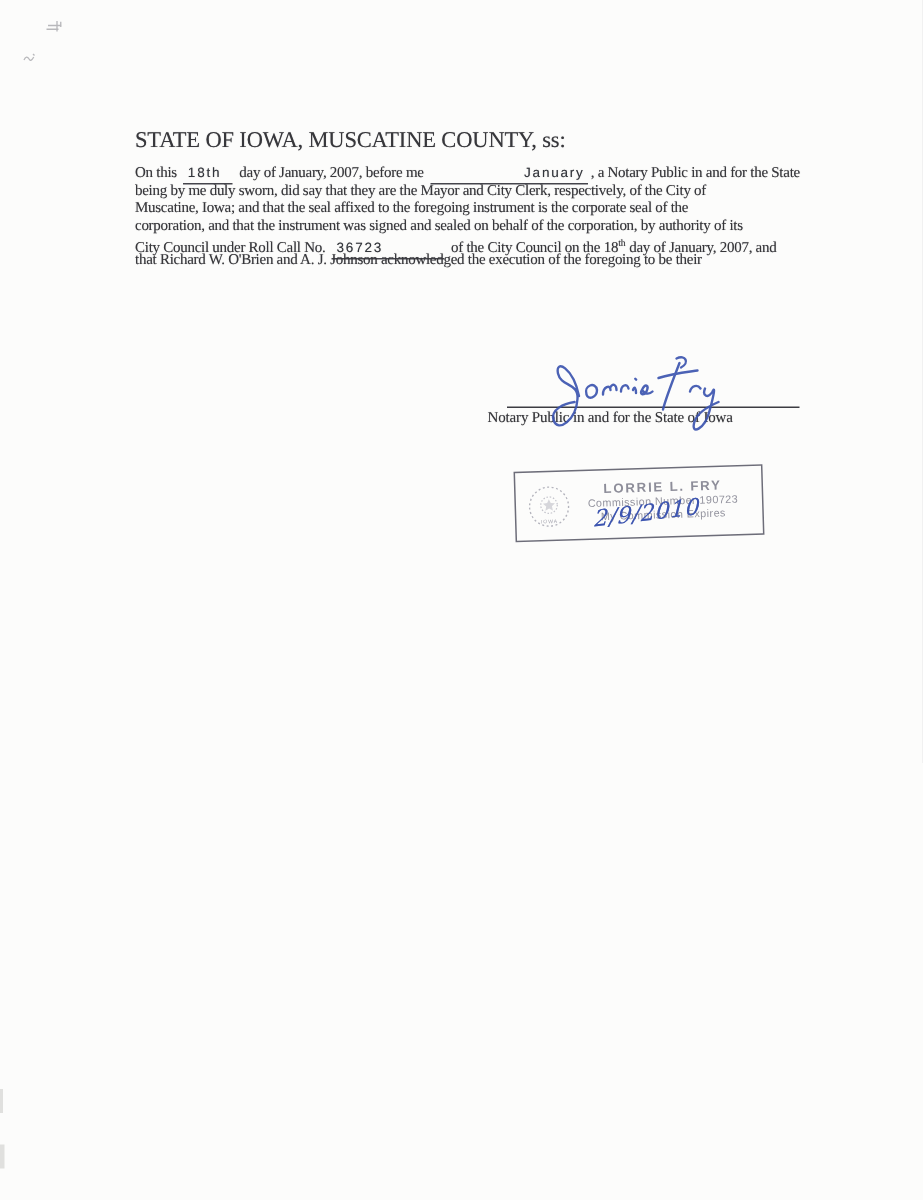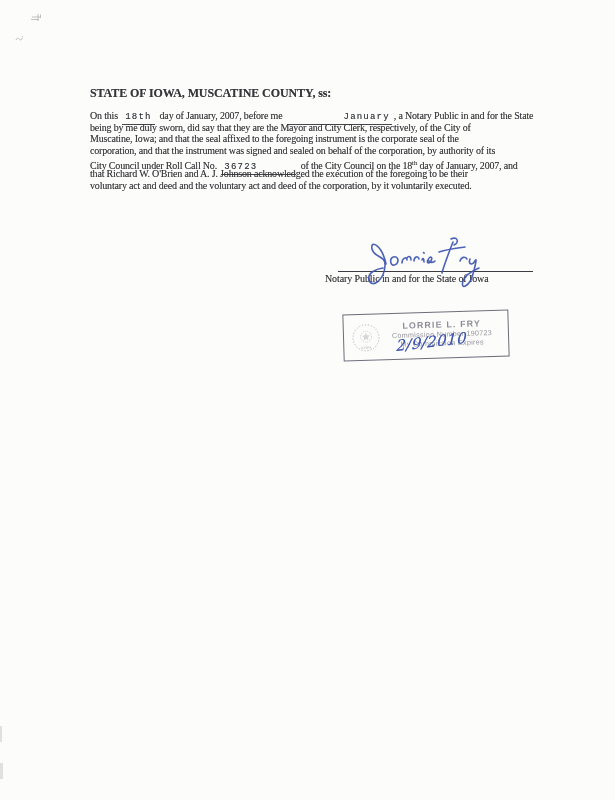--- a/index.html
+++ b/index.html
@@ -12,36 +12,35 @@
   .page{
     position:relative;
     width:615px;height:800px;
     background:#fcfcfb;
     overflow:hidden;
     font-family:"Liberation Serif", serif;
     color:var(--body-text);
   }
   .heading{
     position:absolute;left:90px;top:86px;
-    font-size:12px;letter-spacing:-0.1px;
+    font-size:15px;letter-spacing:-0.1px;
     white-space:nowrap;
     text-shadow:0 0 0.5px rgba(55,55,60,.55);
-    font-weight:bold;
   }
   .paragraph{
     position:absolute;left:90px;top:110px;
     font-size:10px;letter-spacing:-0.18px;
     text-shadow:0 0 0.5px rgba(55,55,60,.5);
   }
   .pline{white-space:nowrap;line-height:11.65px;height:11.65px;}
   .fill{
     display:inline-block;
     min-width:28px;
     border-bottom:1px solid #45454c;
-    font-family:Liberation Mono, monospace;
+    font-family:Liberation Sans, sans-serif;
     font-size:9px;letter-spacing:1.2px;
     padding:0 2px 0 3px;margin:0 2px;
     color:#33363c;
     vertical-align:baseline;
   }
   .pline sup{font-size:6.5px;letter-spacing:0;}
   .sig-line{
     position:absolute;left:338px;top:271px;
     width:195px;height:1px;background:#3c3c42;
   }
@@ -100,21 +99,20 @@
 
   <div class="heading">STATE OF IOWA, MUSCATINE COUNTY, ss:</div>
 
   <div class="paragraph">
       <div class="pline"><span>On this </span><span class="fill" style="min-width: 28px;">18th</span><span> day of January, 2007, before me </span><span class="fill" style="min-width: 100px; text-align: right;">January</span><span>, a Notary Public in and for the State</span></div>
       <div class="pline"><span>being by me duly sworn, did say that they are the Mayor and City Clerk, respectively, of the City of</span></div>
       <div class="pline"><span>Muscatine, Iowa; and that the seal affixed to the foregoing instrument is the corporate seal of the</span></div>
       <div class="pline"><span>corporation, and that the instrument was signed and sealed on behalf of the corporation, by authority of its</span></div>
       <div class="pline"><span>City Council under Roll Call No. </span><span class="fill" style="min-width: 70px;">36723</span><span> of the City Council on the 18</span><sup>th</sup><span> day of January, 2007, and</span></div>
       <div class="pline"><span>that Richard W. O'Brien and A. J. Johnson acknowledged the execution of the foregoing to be their</span></div>
-      <div class="pline"><span>voluntary act and deed and the voluntary act and deed of the corporation, by it voluntarily executed.</span></div>
     </div>
 
   <div class="sig-line"></div>
   <div class="sig-caption">Notary Public in and for the State of Iowa</div>
 
   <svg class="sig-svg" width="210" height="70" viewBox="0 0 210 70" role="img" aria-label="Lorrie Fry">
     <g fill="none" stroke="var(--ink)" stroke-width="1.6" stroke-linecap="round" stroke-linejoin="round" opacity="0.92">
 
       <path d="M50,31 C46,12 34,6 36,16 C38,25 50,22 49,33 C48,47 36,56 33,47 C31,40 40,36 47,35"></path>
       <path d="M55,30 C53,24 61,21 62,27 C62,32 56,34 55,30"></path>

